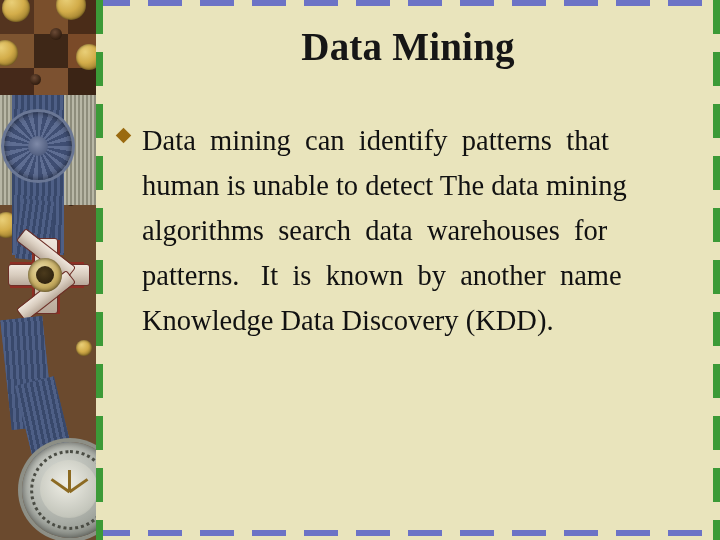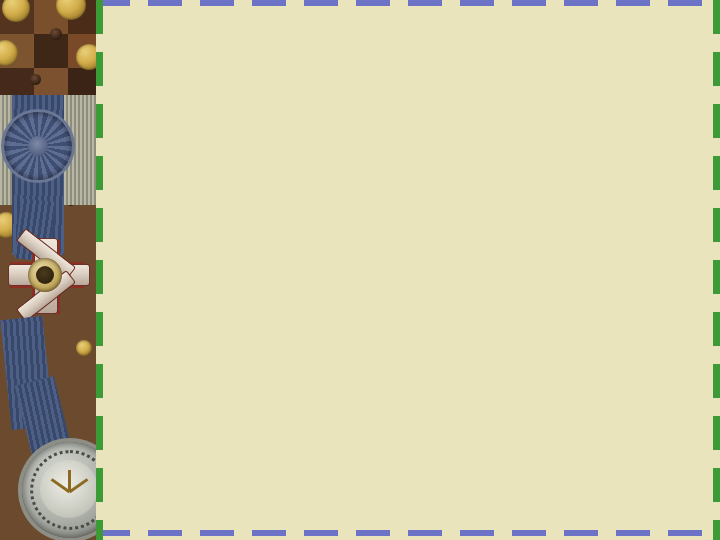--- a/index.html
+++ b/index.html
@@ -293,15 +293,26 @@
       <div class="dash-v" style="top: 156px;"></div>
       <div class="dash-v" style="top: 208px;"></div>
       <div class="dash-v" style="top: 260px;"></div>
       <div class="dash-v" style="top: 312px;"></div>
       <div class="dash-v" style="top: 364px;"></div>
       <div class="dash-v" style="top: 416px;"></div>
       <div class="dash-v" style="top: 468px;"></div>
       <div class="dash-v" style="top: 520px;"></div>
     </div>
 
-
+  <div id="title">Data Mining</div>
+
+  <div id="body-block">
+    <div id="bullet-row">
+      <span id="bullet-icon"></span>
+      <p id="paragraph">Data  mining  can  identify  patterns  that
+human is unable to detect The data mining
+algorithms  search  data  warehouses  for
+patterns.   It  is  known  by  another  name
+Knowledge Data Discovery (KDD).</p>
+    </div>
+  </div>
 
 </div>
 
 </body></html>

